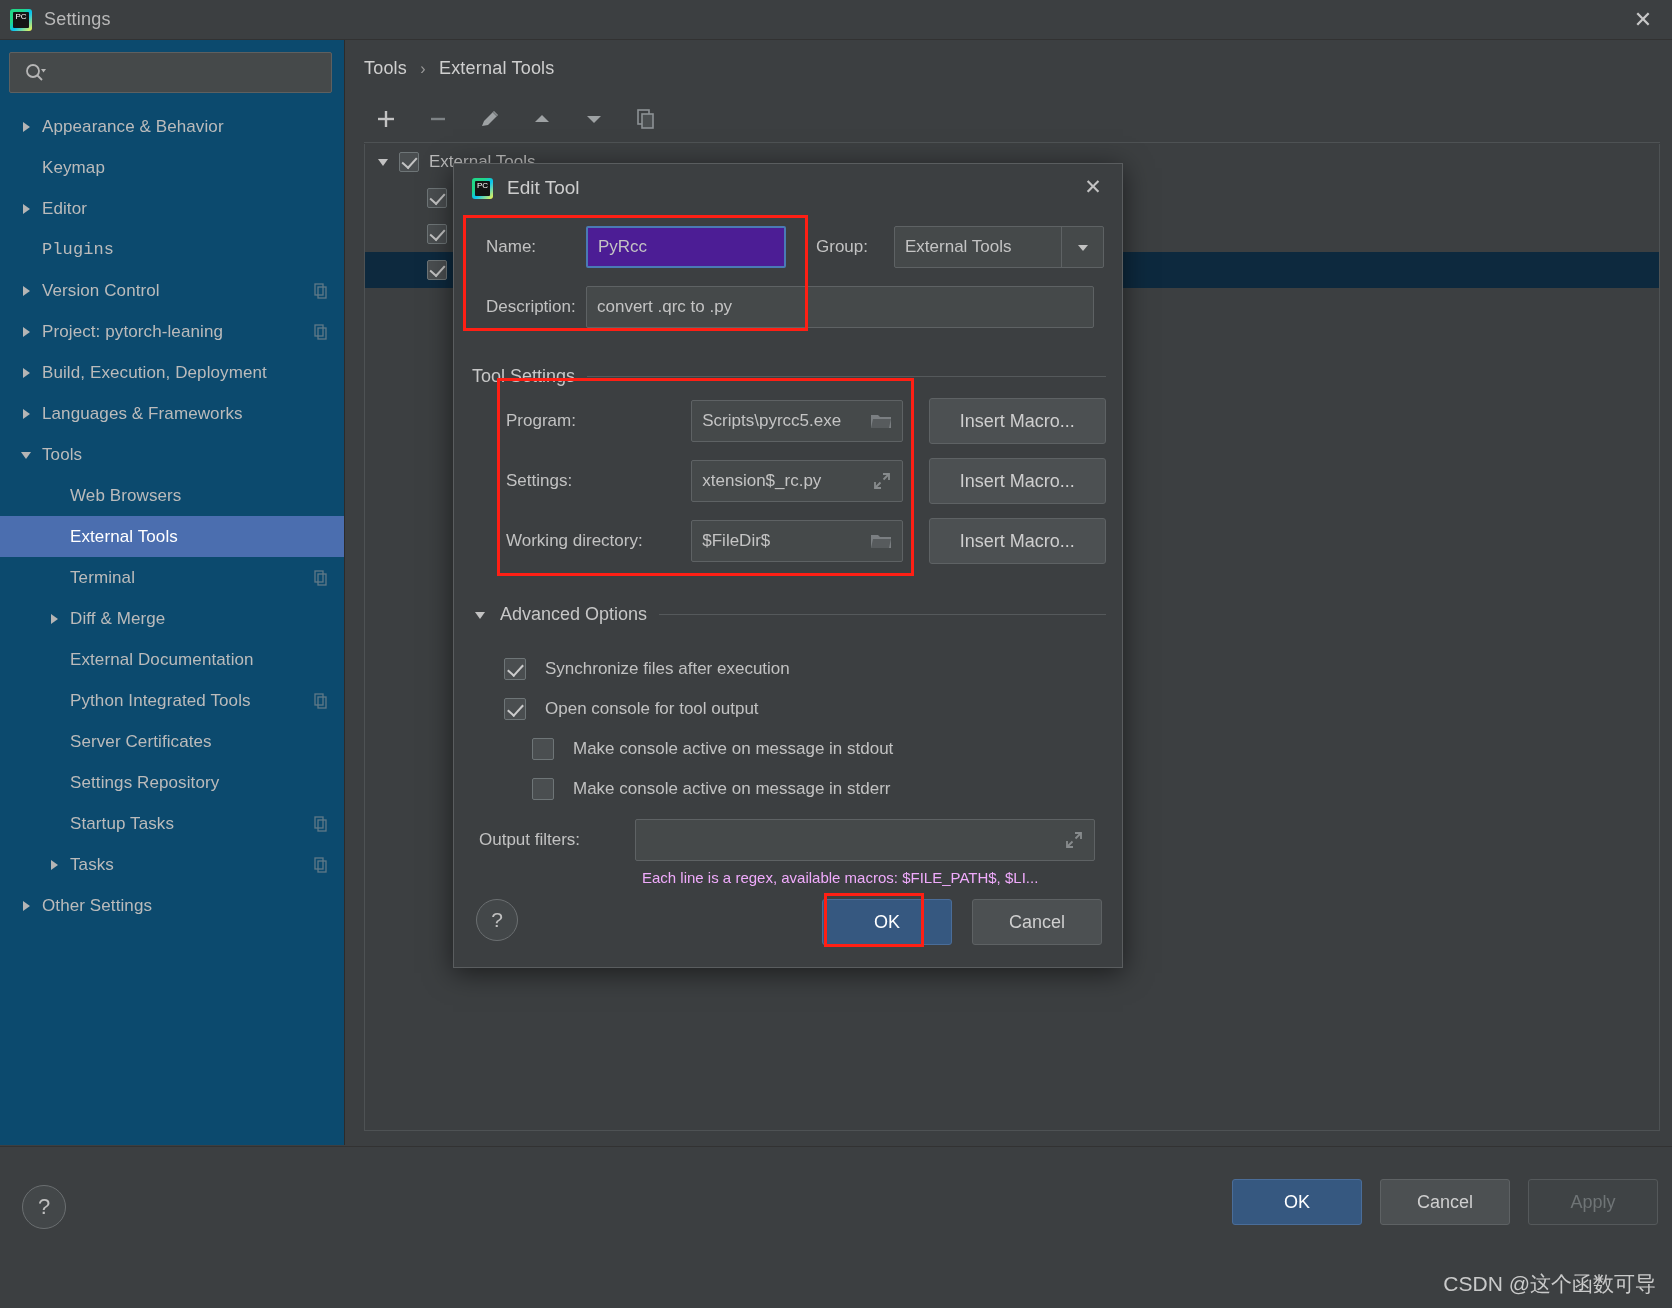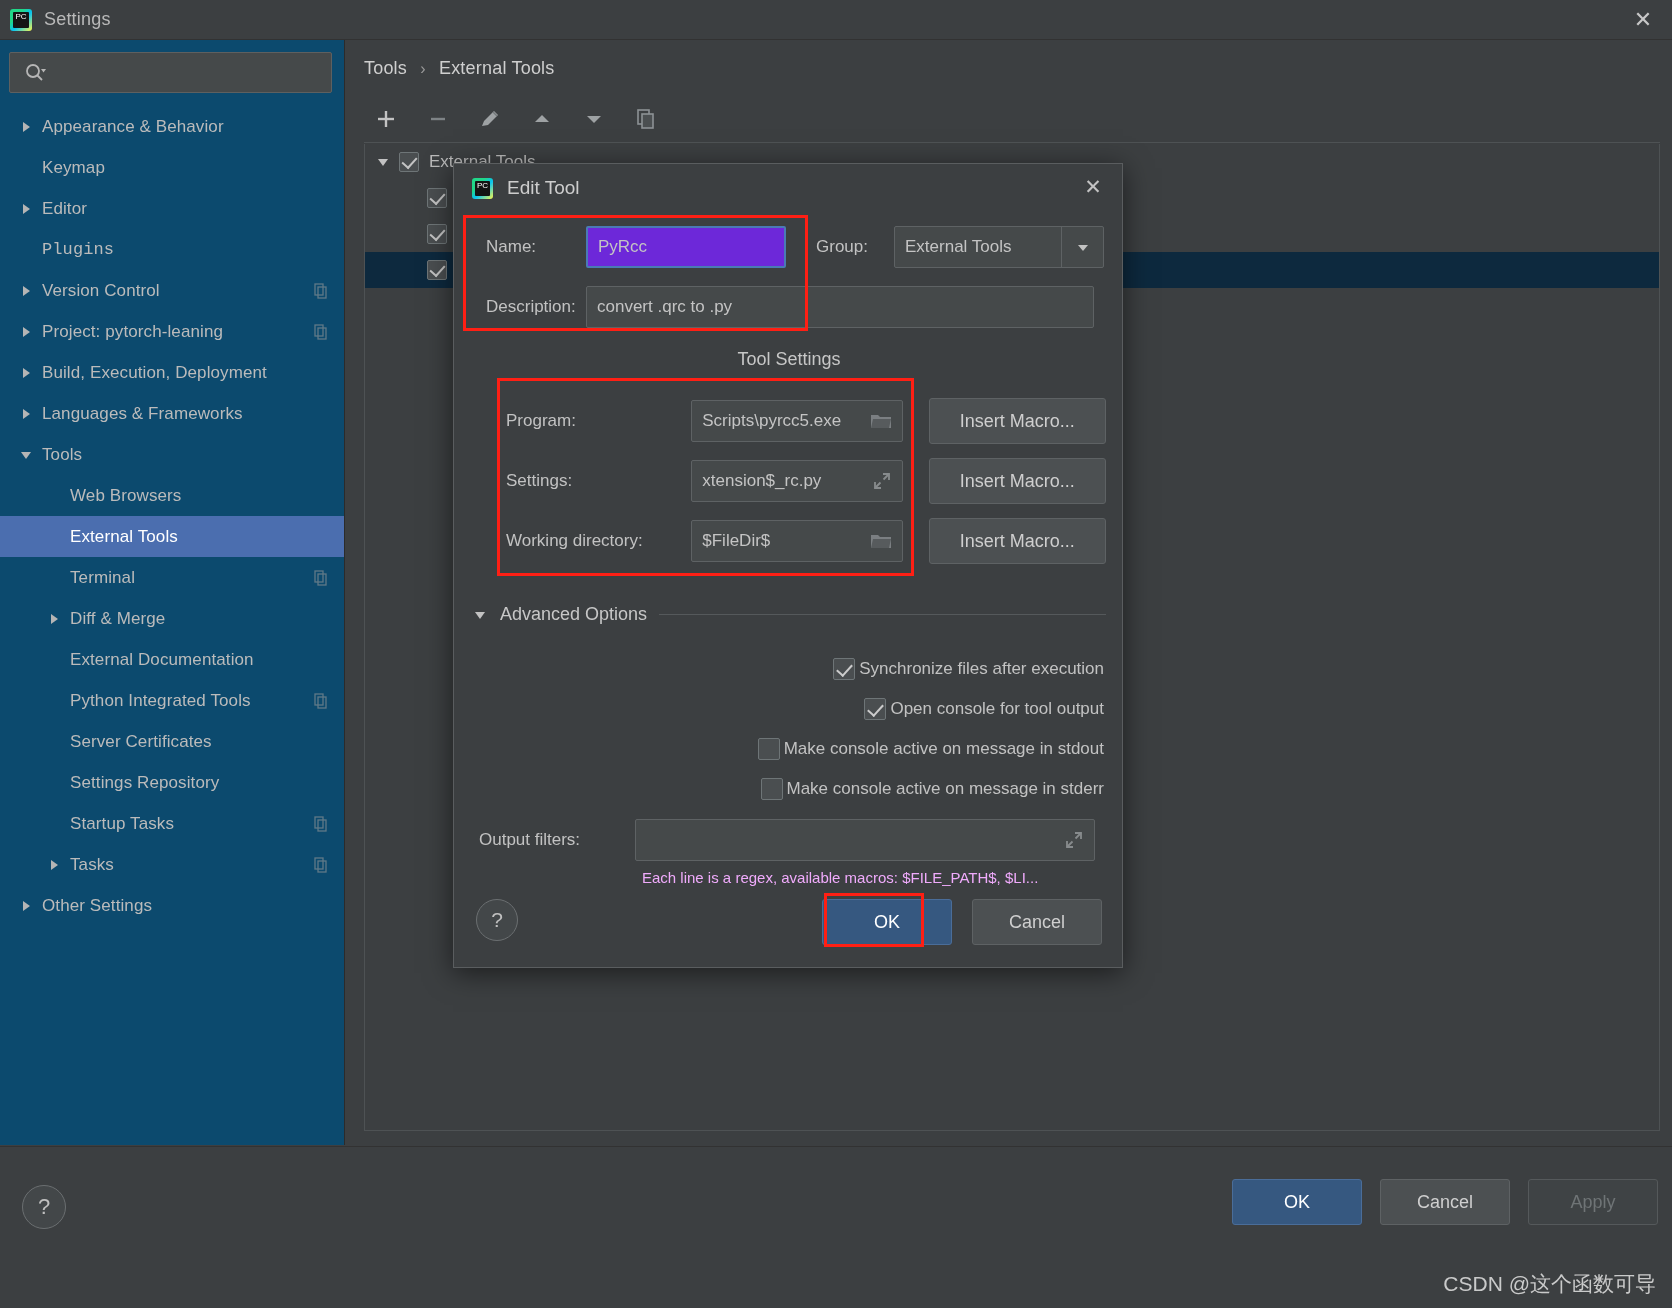--- a/index.html
+++ b/index.html
@@ -173,33 +173,33 @@
     color: #c3c3c3; font-size: 21px;
   }
   .row { display: flex; align-items: center; }
   .lbl { font-size: 17px; color: #c2c2c2; }
 
   .field {
     background: #45494a; border: 1px solid #5e6264; border-radius: 2px;
     height: 42px; display: flex; align-items: center;
     color: #c4c4c4; font-size: 17px; padding: 0 10px;
   }
-  .field.focused { border: 2px solid #4a7ab5; background: #6d28d9; }
+  .field.focused { border: 2px solid #4a7ab5; background: #4c1d95; }
   .field .val { flex: 1; overflow: hidden; white-space: nowrap; }
   .field .act { margin-left: 6px; opacity: .75; display:flex; align-items:center; }
 
   .redbox { position: absolute; border: 3px solid #ff1f14; pointer-events: none; }
 
   .group-hdr {
     display: flex; align-items: center; gap: 12px;
     font-size: 18px; color: #c7c7c7;
   }
   .group-hdr .line { flex: 1; height: 1px; background: #55595b; }
 
-  .ckrow { display: flex; align-items: center; gap: 4px; height: 40px; justify-content: flex-end; }
+  .ckrow { display: flex; align-items: center; gap: 19px; height: 40px; }
   .ckbox {
     width: 22px; height: 22px; border: 1px solid #6e7577; border-radius: 2px;
     background: #4a4e50; position: relative; flex: 0 0 auto;
   }
   .ckbox.checked::after {
     content: ""; position: absolute; left: 6px; top: 2px;
     width: 7px; height: 13px; border: solid #cccccc;
     border-width: 0 2px 2px 0; transform: rotate(42deg);
   }
   .cklabel { font-size: 17px; color: #c2c2c2; }
@@ -545,21 +545,21 @@
 
     <div class="row" style="position:absolute; left:32px; top:122px; width:620px;">
       <div class="lbl" style="width:100px;">Description:</div>
       <div class="field" style="width:508px;">
         <span class="val">convert .qrc to .py</span>
       </div>
     </div>
 
     <div class="redbox" style="left:9px; top:51px; width:345px; height:116px;"></div>
 
-    <div class="group-hdr" style="position:absolute; left:18px; top:185px; width:634px;flex-direction:column;">
+    <div class="group-hdr" style="position:absolute; left:18px; top:202px; width:634px;">
       <span>Tool Settings</span>
       <span class="line"></span>
     </div>
 
     <div class="row" style="position:absolute; left:52px; top:234px; width:600px;">
       <div class="lbl" style="width:186px;">Program:</div>
       <div class="field" style="width:212px;">
         <span class="val">Scripts\pyrcc5.exe</span>
         <span class="act">
           <svg width="22" height="18" viewBox="0 0 22 18">

